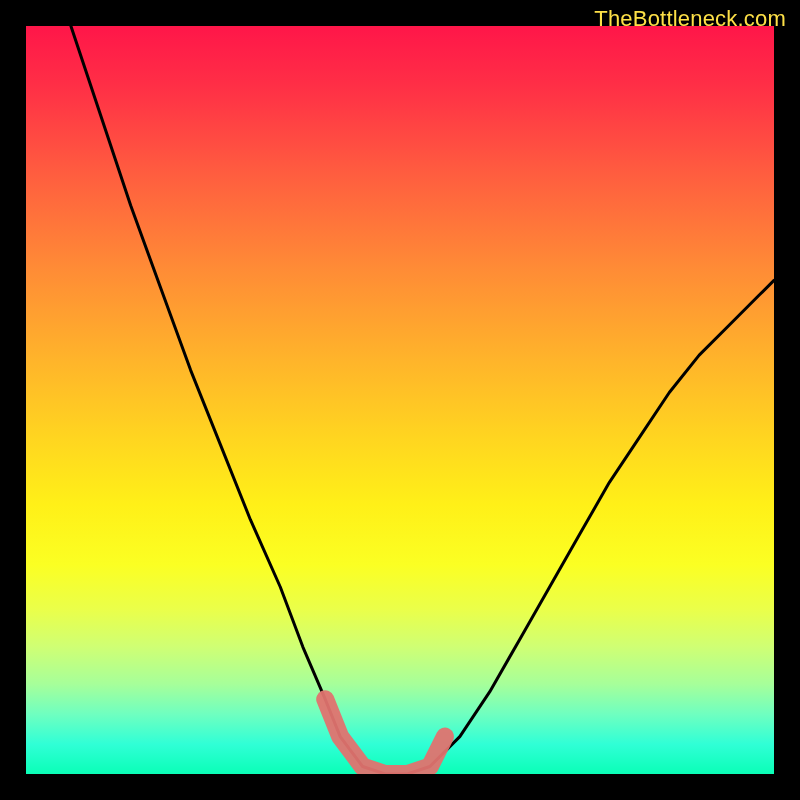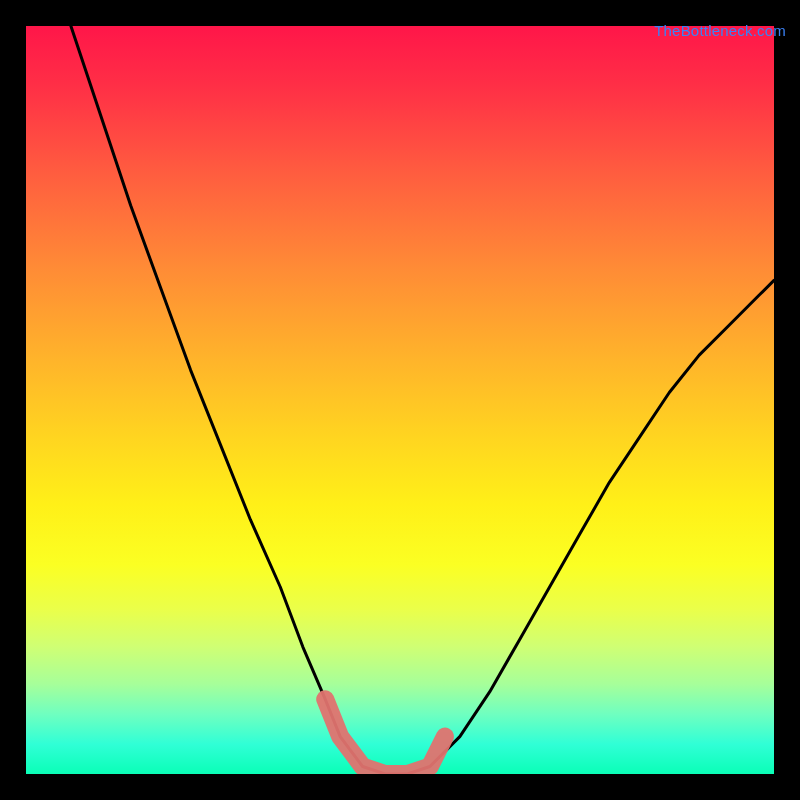--- a/index.html
+++ b/index.html
@@ -12,24 +12,24 @@
     font-family: Arial, Helvetica, sans-serif;
   }
   .frame {
     position: relative;
     width: 800px;
     height: 800px;
     background: #000;
   }
   .watermark {
     position: absolute;
-    top: 22px;
+    top: 6px;
     right: 14px;
-    color: #3b82f6;
-    font-size: 15px;
+    color: #fde047;
+    font-size: 22px;
     letter-spacing: 0.2px;
     z-index: 5;
     user-select: none;
   }
   .plot-area {
     position: absolute;
     left: 26px;
     top: 26px;
     width: 748px;
     height: 748px;

